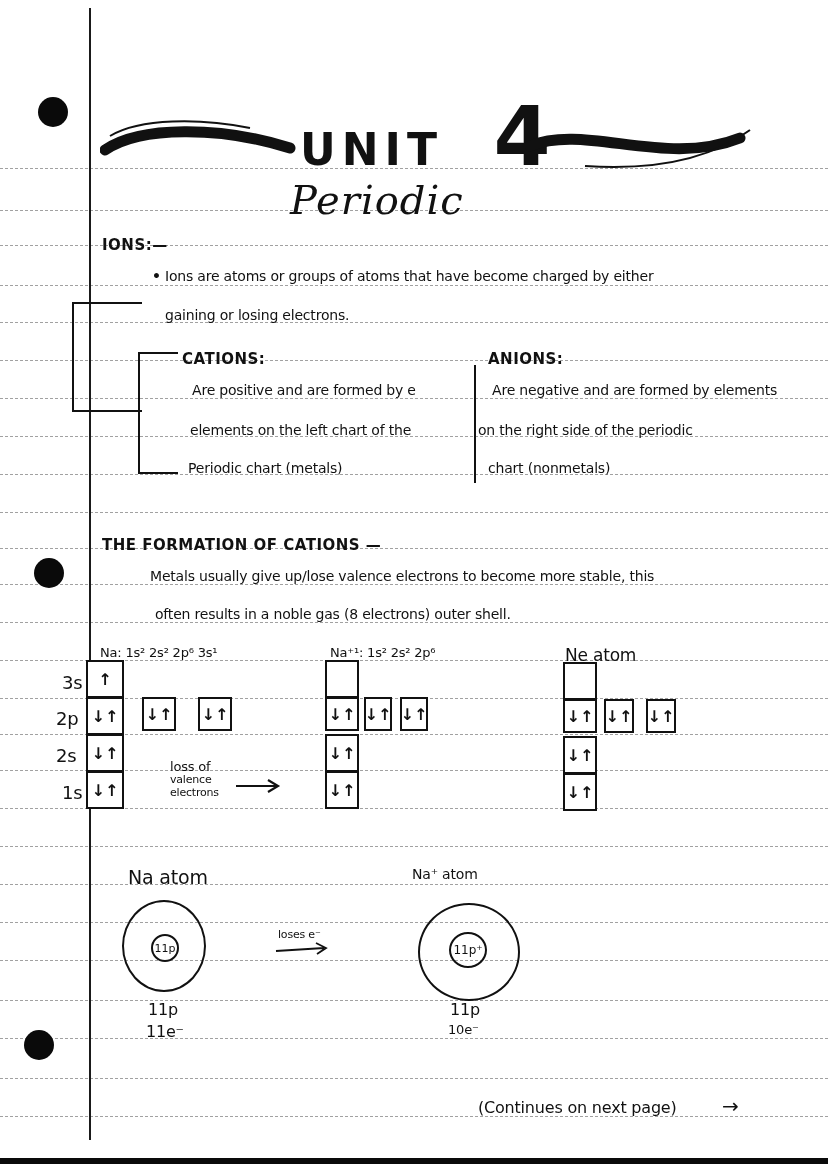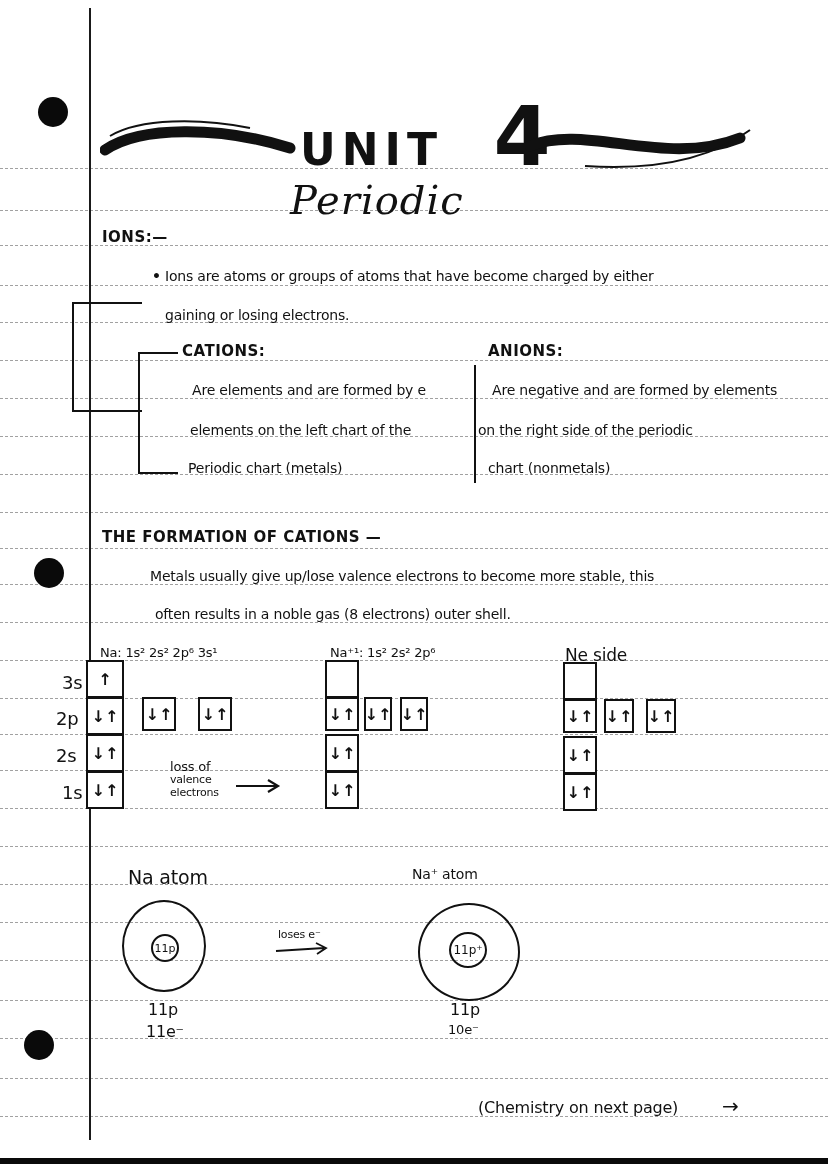--- a/index.html
+++ b/index.html
@@ -4,21 +4,21 @@
 <style>
   html, body { margin:0; padding:0; background:#ffffff; }
   body { width:828px; height:1171px; position:relative; overflow:hidden;
          font-family:"DejaVu Sans", sans-serif; color:#111; }
   .rule { position:absolute; left:0; width:828px; height:0;
           border-top:1.5px dashed #555; opacity:0.55; }
   .margin-line { position:absolute; left:89px; top:8px; width:2px; height:1132px; background:#1a1a1a; }
   .hole { position:absolute; width:30px; height:30px; border-radius:50%; background:#0a0a0a; }
   .bottom-bar { position:absolute; left:0; top:1158px; width:828px; height:6px; background:#0a0a0a; }
   .t { position:absolute; white-space:nowrap; font-family:"DejaVu Sans", sans-serif; font-size:14px; color:#111; letter-spacing:-0.2px; }
-  .sc { font-variant:small-caps; font-weight:bold; letter-spacing:0.5px; }
+  .sc { font-variant:small-caps; font-weight:bold; letter-spacing:0.5px;margin-top:8px; }
   .ul { }
   .title-unit { position:absolute; left:300px; top:96px; font-family:"DejaVu Sans", sans-serif; font-size:82px; font-weight:bold; line-height:1; }
   .title-chem { position:absolute; left:290px; top:180px; font-family:"DejaVu Serif", serif; font-style:italic; font-size:40px; line-height:1; letter-spacing:1px; }
   .box { position:absolute; width:34px; height:34px; border:2px solid #111; box-sizing:border-box;
          display:flex; align-items:center; justify-content:center; font-size:16px; font-weight:bold; background:#fff; }
   .bracket { position:absolute; border:2px solid #111; box-sizing:border-box; }
   .circle { position:absolute; border:2px solid #111; border-radius:50%; box-sizing:border-box; }
   .small-lbl { font-size:18px; }
 </style>
 </head>
@@ -77,21 +77,21 @@
 <div class="t" style="left:152px; top:268px; font-size:14px">
   <span style="font-weight:bold">•</span>
   <span>Ions are atoms or groups of atoms that have become charged by either</span>
 </div>
 <div class="t" style="left:165px; top:307px">gaining or losing electrons.</div>
 
 <div class="bracket" style="left:72px; top:302px; width:70px; height:110px; border-right:none;"></div>
 <div class="bracket" style="left:138px; top:352px; width:40px; height:122px; border-right:none;"></div>
 
 <div class="t sc" style="left:182px; top:342px; font-size:15px">CATIONS:</div>
-<div class="t" style="left:192px; top:382px">Are elements and are formed by e</div>
+<div class="t" style="left:192px; top:382px">Are positive and are formed by e</div>
 <div class="t" style="left:190px; top:422px">elements on the left chart of the</div>
 <div class="t" style="left:188px; top:460px">Periodic chart (metals)</div>
 
 <div style="position:absolute; left:474px; top:365px; width:2px; height:118px; background:#111;"></div>
 
 <div class="t sc" style="left:488px; top:342px; font-size:15px">ANIONS:</div>
 <div class="t" style="left:492px; top:382px">Are negative and are formed by elements</div>
 <div class="t" style="left:478px; top:422px">on the right side of the periodic</div>
 <div class="t" style="left:488px; top:460px">chart (nonmetals)</div>
 
@@ -122,21 +122,21 @@
 </svg>
 
 <div class="t ul" style="left:330px; top:645px; font-size:13px">Na⁺¹: 1s² 2s² 2p⁶</div>
 <div class="box" style="left:325px; top:660px; height:38px"></div>
 <div class="box" style="left:325px; top:697px">↓↑</div>
 <div class="box" style="left:364px; top:697px; width:28px">↓↑</div>
 <div class="box" style="left:400px; top:697px; width:28px">↓↑</div>
 <div class="box" style="left:325px; top:734px; height:38px">↓↑</div>
 <div class="box" style="left:325px; top:771px; height:38px">↓↑</div>
 
-<div class="t" style="left:565px; top:645px; font-size:17px">Ne side</div>
+<div class="t" style="left:565px; top:645px; font-size:17px">Ne atom</div>
 <div class="box" style="left:563px; top:662px; height:38px"></div>
 <div class="box" style="left:563px; top:699px">↓↑</div>
 <div class="box" style="left:604px; top:699px; width:30px">↓↑</div>
 <div class="box" style="left:646px; top:699px; width:30px">↓↑</div>
 <div class="box" style="left:563px; top:736px; height:38px">↓↑</div>
 <div class="box" style="left:563px; top:773px; height:38px">↓↑</div>
 
 <div class="t" style="left:128px; top:866px; font-size:19px">Na atom</div>
 <div class="circle" style="left:122px; top:900px; width:84px; height:92px"></div>
 <div class="circle" style="left:151px; top:934px; width:28px; height:28px; display:flex; align-items:center; justify-content:center; font-size:11px">11p</div>
@@ -147,14 +147,14 @@
 <svg style="position:absolute; left:274px; top:942px" width="56" height="14">
   <path d="M2 9 L50 6 M42 1 L52 6 L43 12" stroke="#111" stroke-width="1.8" fill="none"></path>
 </svg>
 
 <div class="t" style="left:412px; top:866px; font-size:14px">Na⁺ atom</div>
 <div class="circle" style="left:418px; top:903px; width:102px; height:98px"></div>
 <div class="circle" style="left:449px; top:932px; width:38px; height:36px; display:flex; align-items:center; justify-content:center; font-size:12px">11p⁺</div>
 <div class="t" style="left:450px; top:1000px; font-size:16px">11p</div>
 <div class="t" style="left:448px; top:1022px; font-size:13px">10e⁻</div>
 
-<div class="t" style="left:478px; top:1098px; font-size:16px">(Chemistry on next page)</div>
+<div class="t" style="left:478px; top:1098px; font-size:16px">(Continues on next page)</div>
 <div class="t" style="left:722px; top:1094px; font-size:20px">→</div>
 
 </body></html>

